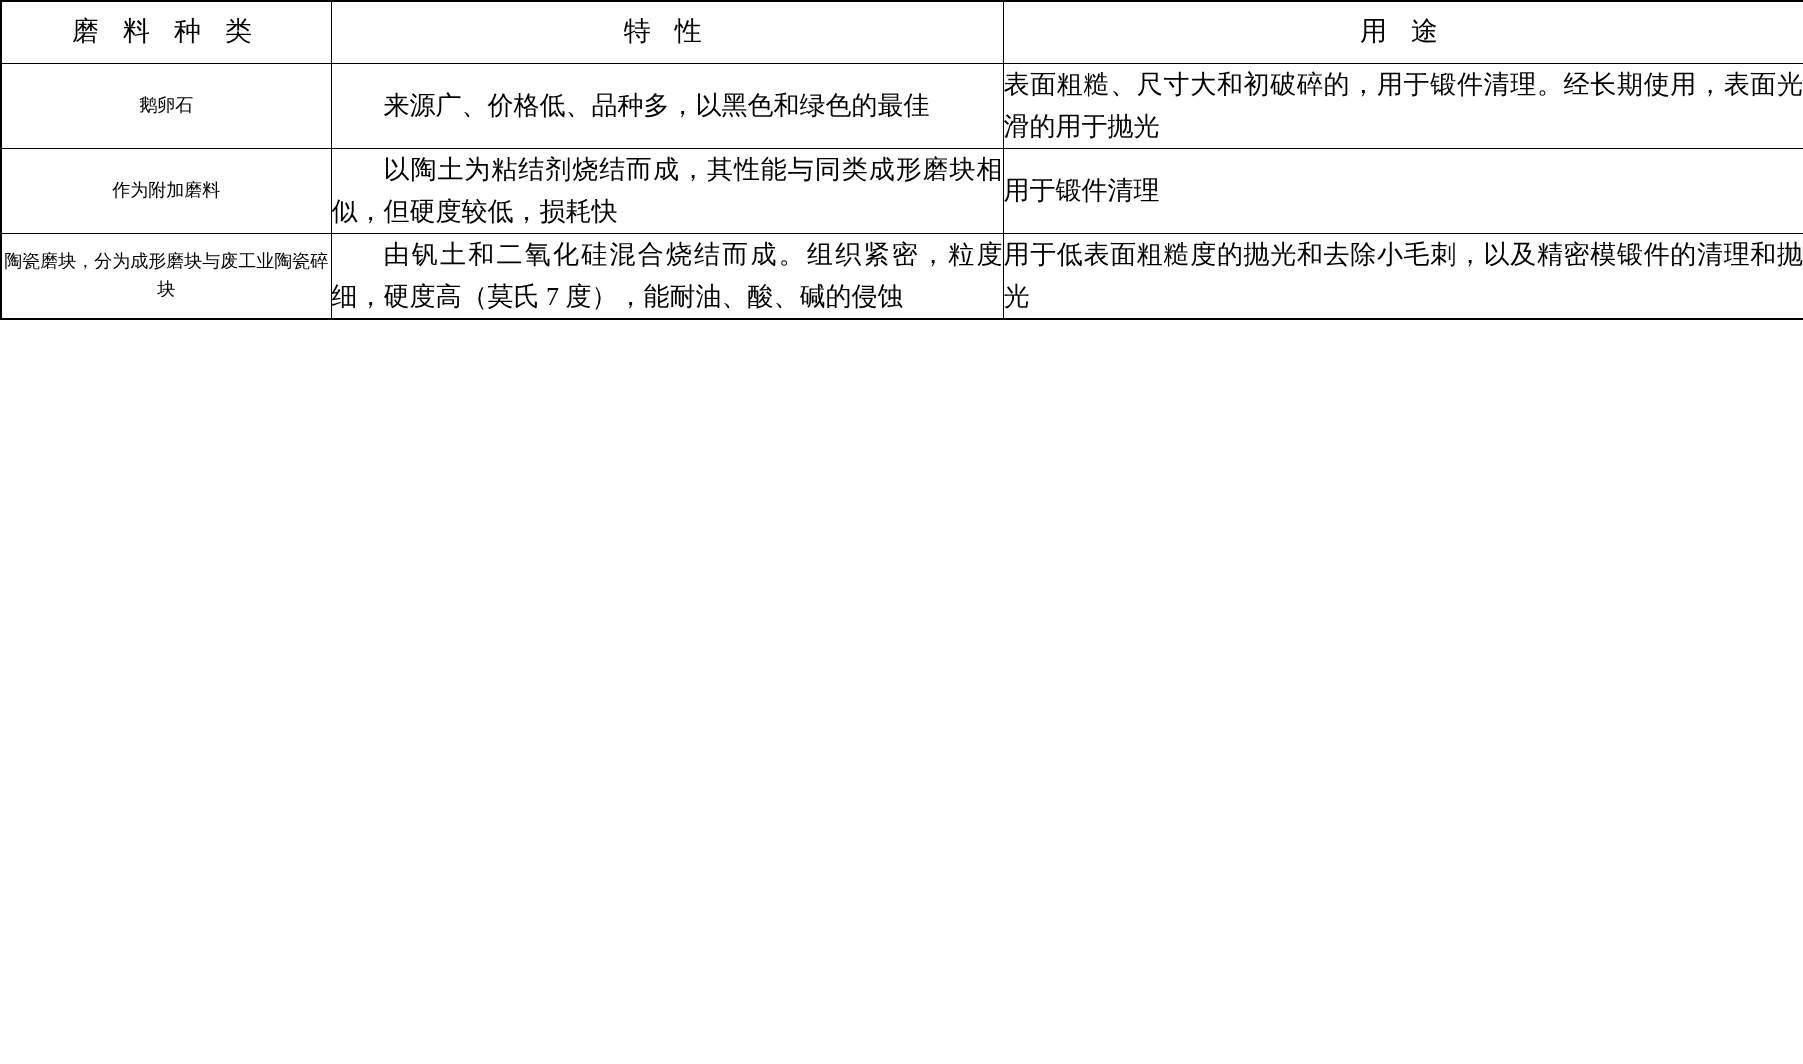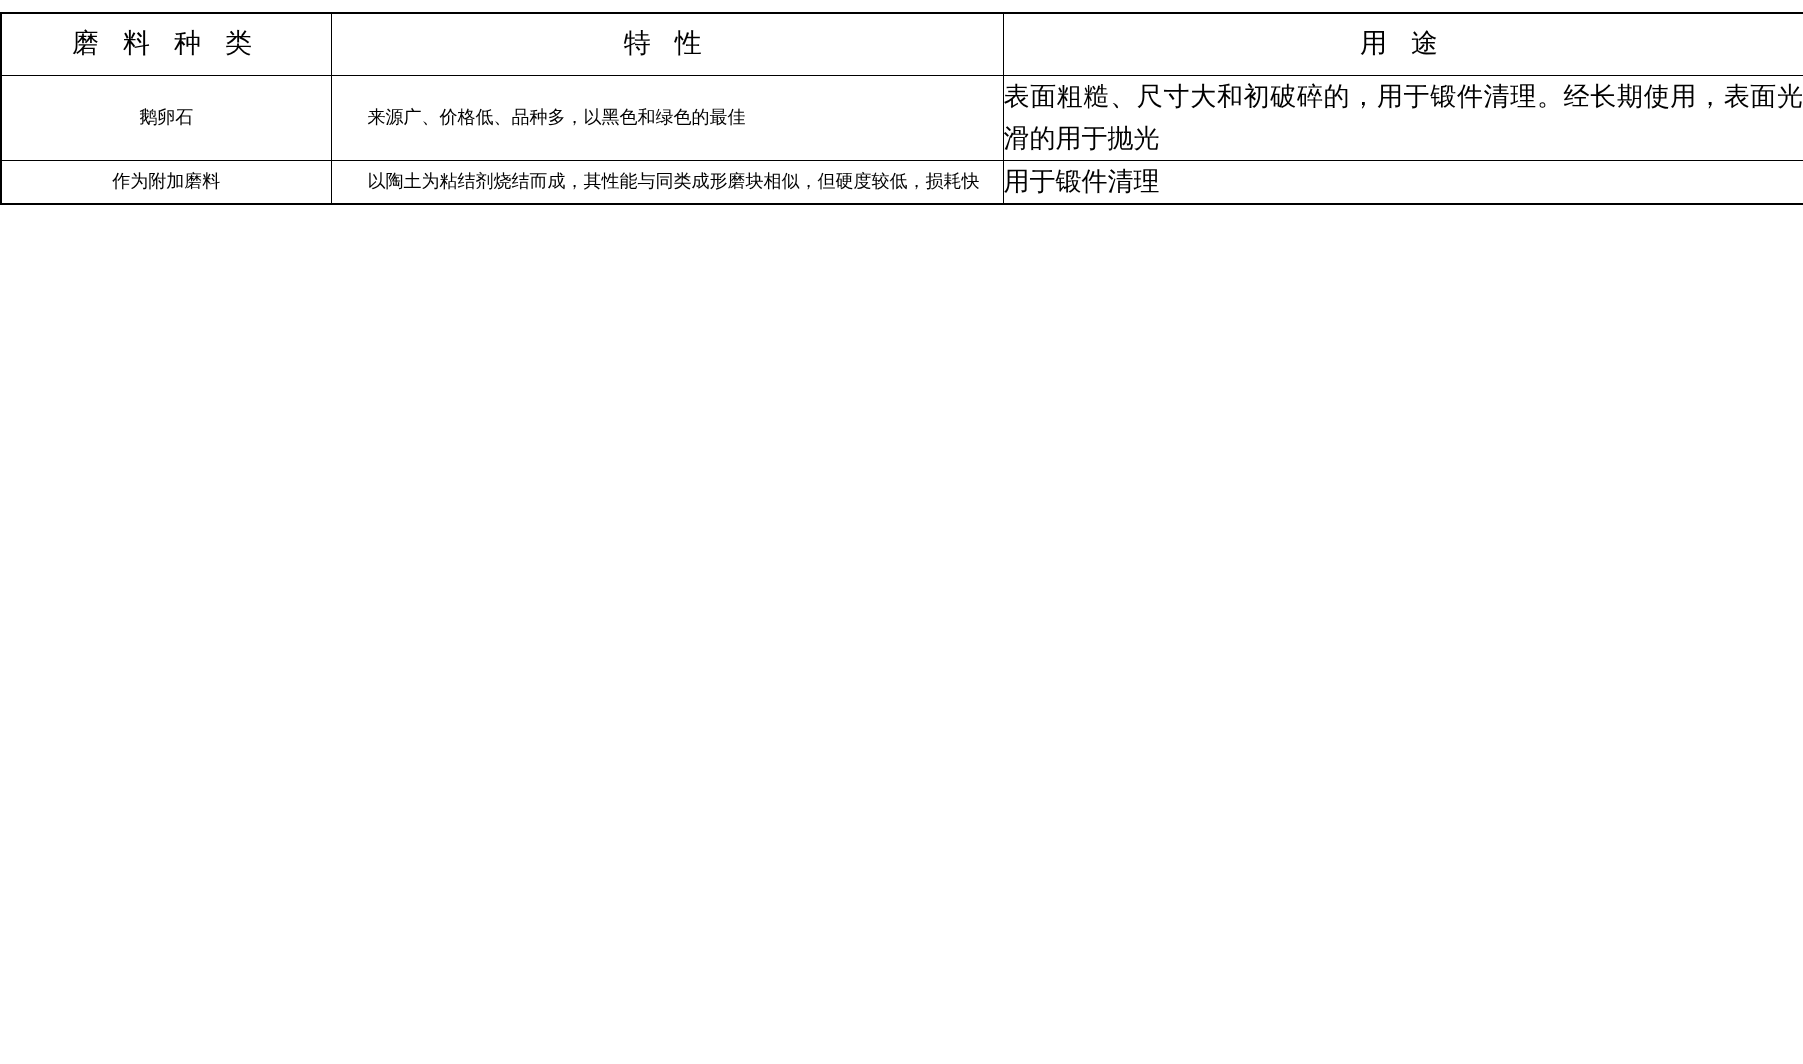--- a/index.html
+++ b/index.html
@@ -16,21 +16,21 @@
   .page {
     width: 1803px;
     height: 1064px;
     position: relative;
     background: #ffffff;
     box-sizing: border-box;
   }
   .table-wrap {
     position: absolute;
     left: 0px;
-    top: 12px;
+    top: 0px;
     width: 1756px;
   }
   table.abrasive-table {
     border-collapse: collapse;
     width: 1803px;
     table-layout: fixed;
     background: #fff;
   }
   table.abrasive-table col.c1 { width: 330px; }
   table.abrasive-table col.c2 { width: 672px; }
@@ -59,21 +59,21 @@
   .cell-kind {
     text-align: center;
     font-size: 18px;
     line-height: 1.55;
     padding: 12px 14px;
   }
   .cell-kind.multiline {
     text-align: center;
   }
   .cell-body {
-    font-size: 18px;
+    font-size: 26px;
     line-height: 1.62;
     padding: 14px 16px 14px 16px;
     text-align: justify;
     text-align-last: left;
     text-justify: inter-ideograph;
   }
   .cell-body.indent {
     text-indent: 2em;
   }
   .cell-use {
@@ -117,16 +117,23 @@
           <td class="cell-body indent">来源广、价格低、品种多，以黑色和绿色的最佳</td>
           <td class="cell-use">表面粗糙、尺寸大和初破碎的，用于锻件清理。经长期使用，表面光滑的用于抛光</td>
         </tr>
         <tr>
           <td class="cell-kind">
             <span>作为附加磨料</span><sup class="mark"></sup>
           </td>
           <td class="cell-body indent">以陶土为粘结剂烧结而成，其性能与同类成形磨块相似，但硬度较低，损耗快</td>
           <td class="cell-use">用于锻件清理</td>
         </tr>
+        <tr>
+          <td class="cell-kind multiline">
+            <span>陶瓷磨块，分为成形磨块与废工业陶瓷碎块</span><sup class="mark"></sup>
+          </td>
+          <td class="cell-body indent">由钒土和二氧化硅混合烧结而成。组织紧密，粒度细，硬度高（莫氏 7 度），能耐油、酸、碱的侵蚀</td>
+          <td class="cell-use">用于低表面粗糙度的抛光和去除小毛刺，以及精密模锻件的清理和抛光</td>
+        </tr>
       </tbody>
     </table>
   </div>
 </div>
 
 </body></html>

